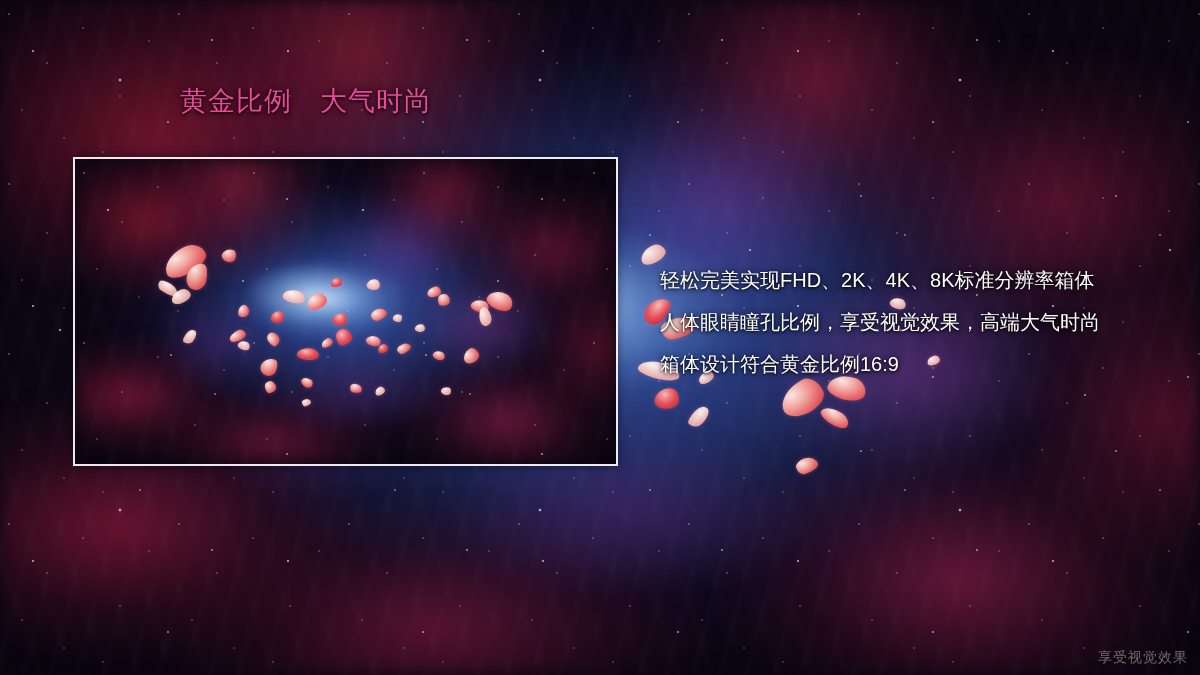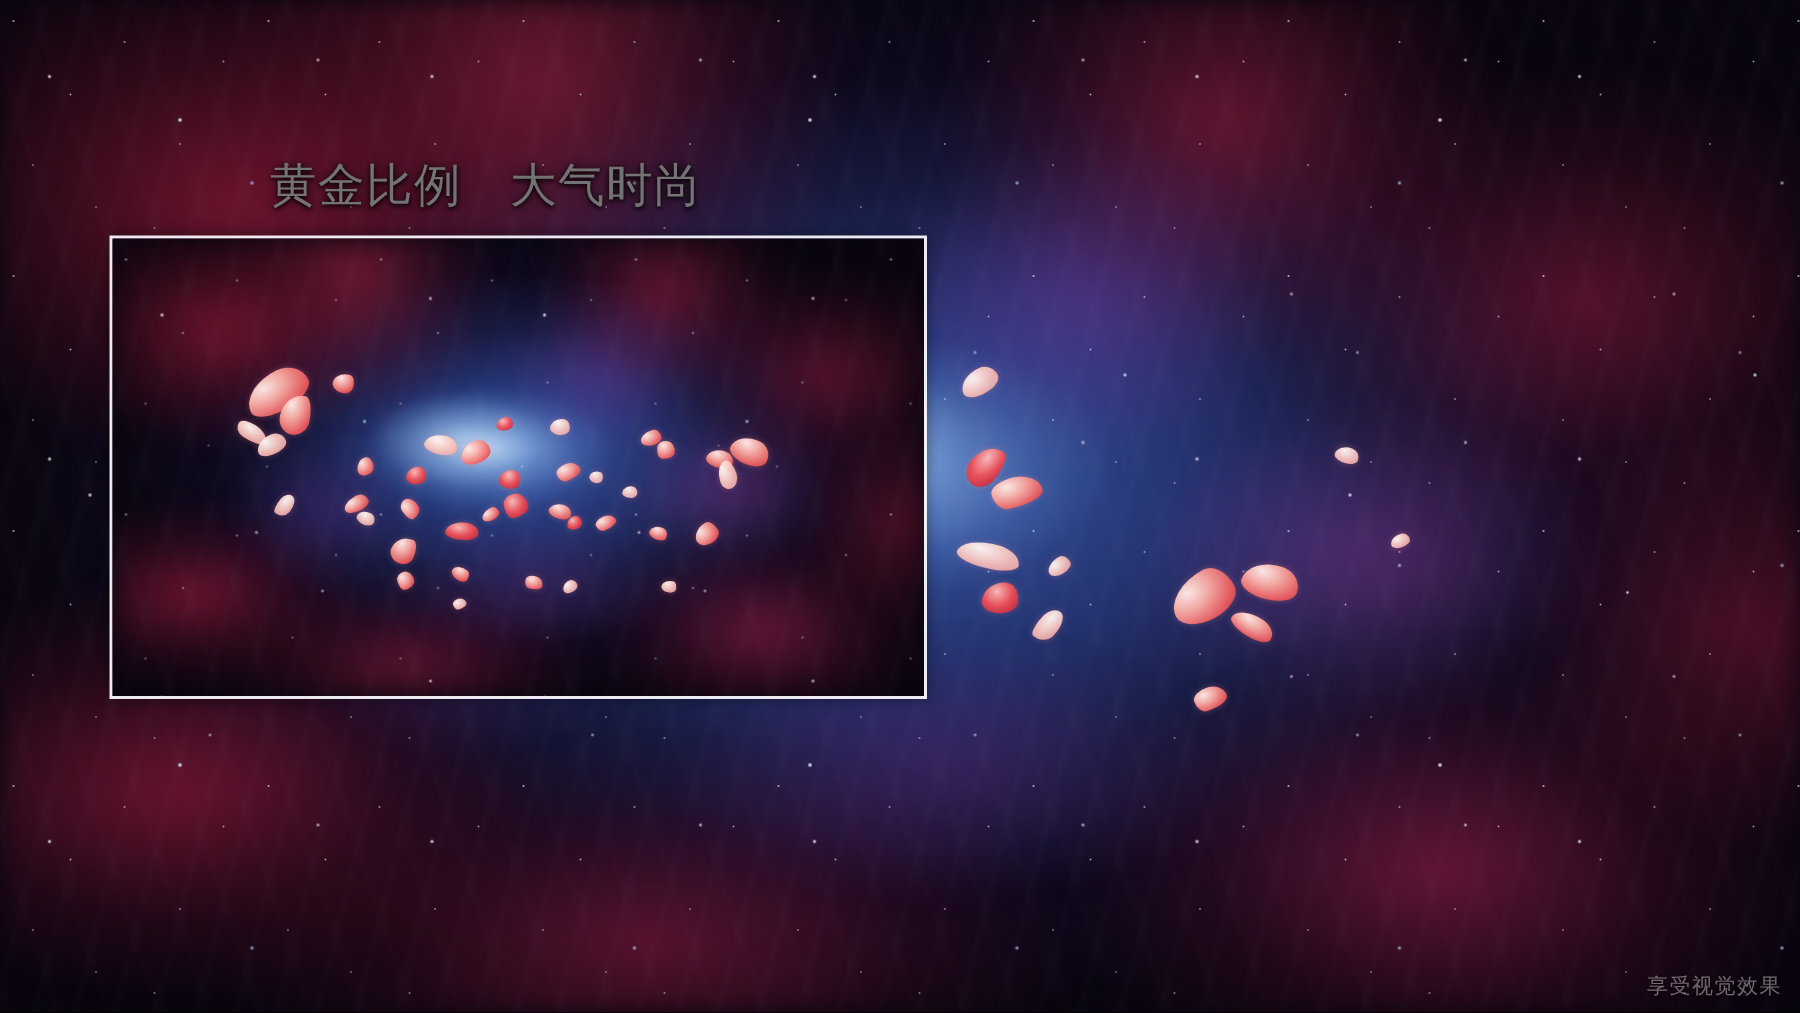--- a/index.html
+++ b/index.html
@@ -176,24 +176,24 @@
     position: absolute;
     inset: 0;
     overflow: hidden;
     background: #06040c;
   }
 
   
   #title {
     position: absolute;
     left: 180px;
-    top: 108px;
-    font-size: 31px;
+    top: 88px;
+    font-size: 27px;
     letter-spacing: 1px;
-    color: #737373;
+    color: #ec4899;
     text-shadow: 0 0 7px rgba(0,0,0,0.75), 0 1px 3px rgba(0,0,0,0.9);
     white-space: pre;
     line-height: 1;
   }
 
   #body-copy {
     position: absolute;
     left: 660px;
     top: 259px;
     width: 520px;
@@ -294,16 +294,21 @@
           <div class="petal pale" style="left: 300px; top: 228px; width: 10px; height: 8px; transform: rotate(-20deg);"></div>
           <div class="petal" style="left: 412px; top: 133px; width: 26px; height: 18px; transform: rotate(28deg);"></div>
           <div class="petal pale" style="left: 366px; top: 228px; width: 10px; height: 8px; transform: rotate(12deg); border-radius: 70% 30% 50% 50% / 60% 60% 40% 40%;"></div>
           <div class="petal pale" style="left: 227px; top: 240px; width: 9px; height: 7px; transform: rotate(-16deg); border-radius: 50% 50% 70% 30% / 40% 60%;"></div>
         </div>
     </div>
   </div>
 
   <div id="title">黄金比例　大气时尚</div>
 
+  <div id="body-copy">
+    <div class="line">轻松完美实现FHD、2K、4K、8K标准分辨率箱体</div>
+    <div class="line">人体眼睛瞳孔比例，享受视觉效果，高端大气时尚</div>
+    <div class="line">箱体设计符合黄金比例16:9</div>
+  </div>
 
   <div id="watermark">享受视觉效果</div>
 
 </div>
 
 </body></html>

